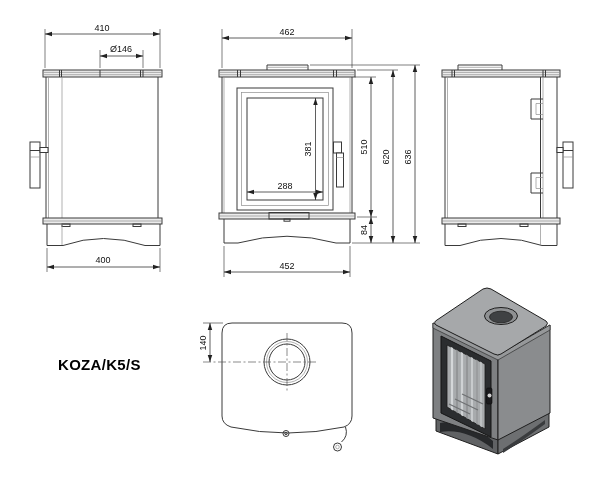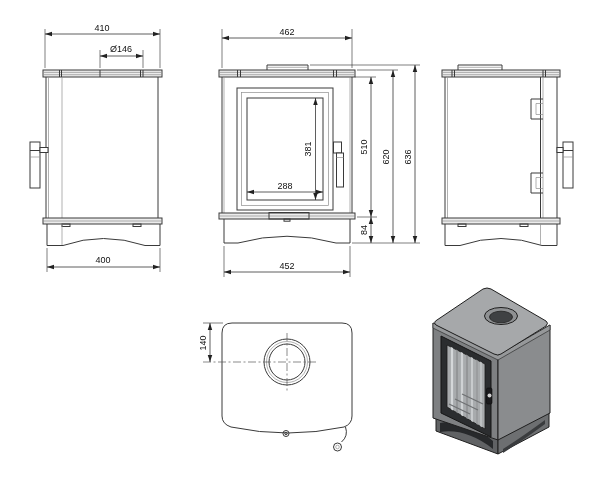--- a/index.html
+++ b/index.html
@@ -232,14 +232,15 @@
     <line x1="455" y1="399" x2="478" y2="410" stroke="#6f7173" stroke-width="1.2"></line>
     <line x1="462" y1="394" x2="483" y2="404" stroke="#6f7173" stroke-width="1.2"></line>
   </g>
 
   <rect x="486.5" y="388" width="5.5" height="16" rx="1.5" fill="#1a1a1c" stroke="#0c0c0c" stroke-width="0.6"></rect>
   <circle cx="489.5" cy="395.5" r="2" fill="#cfcfcf"></circle>
 </g>
 </svg>
 
 
+<div class="model-label">KOZA/K5/S</div>
 
 </div>
 
 </body></html>

